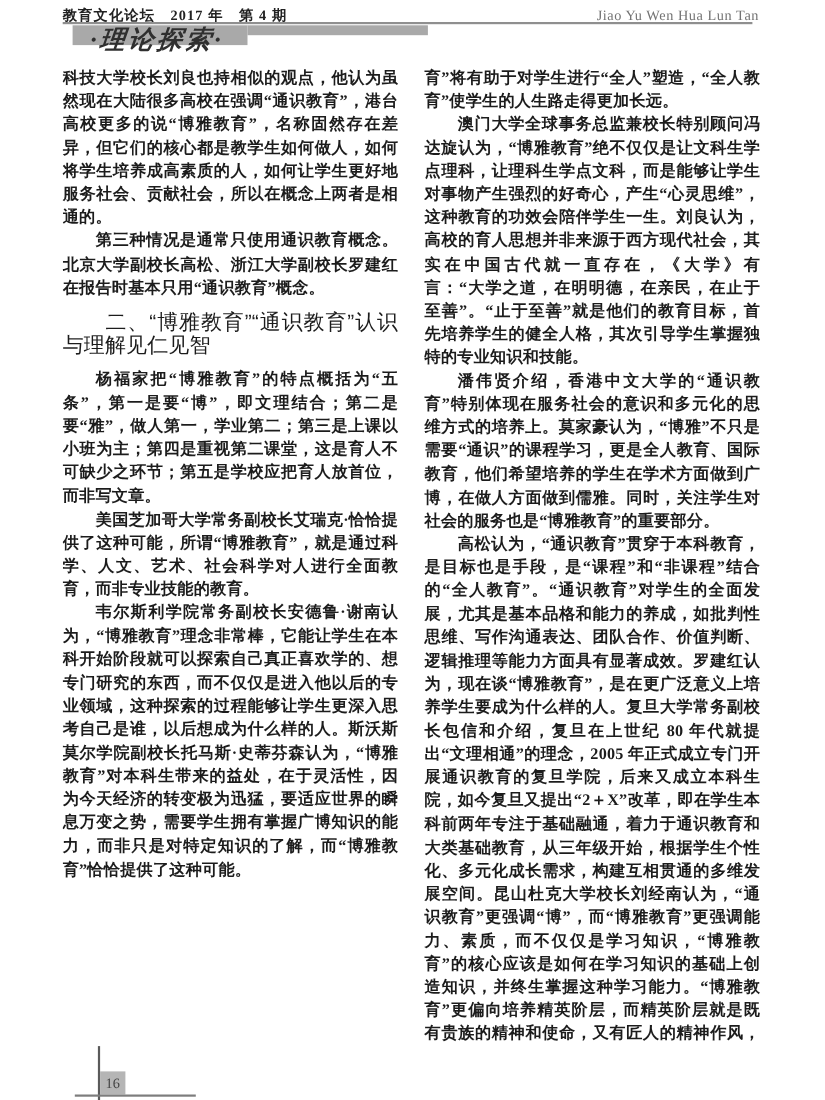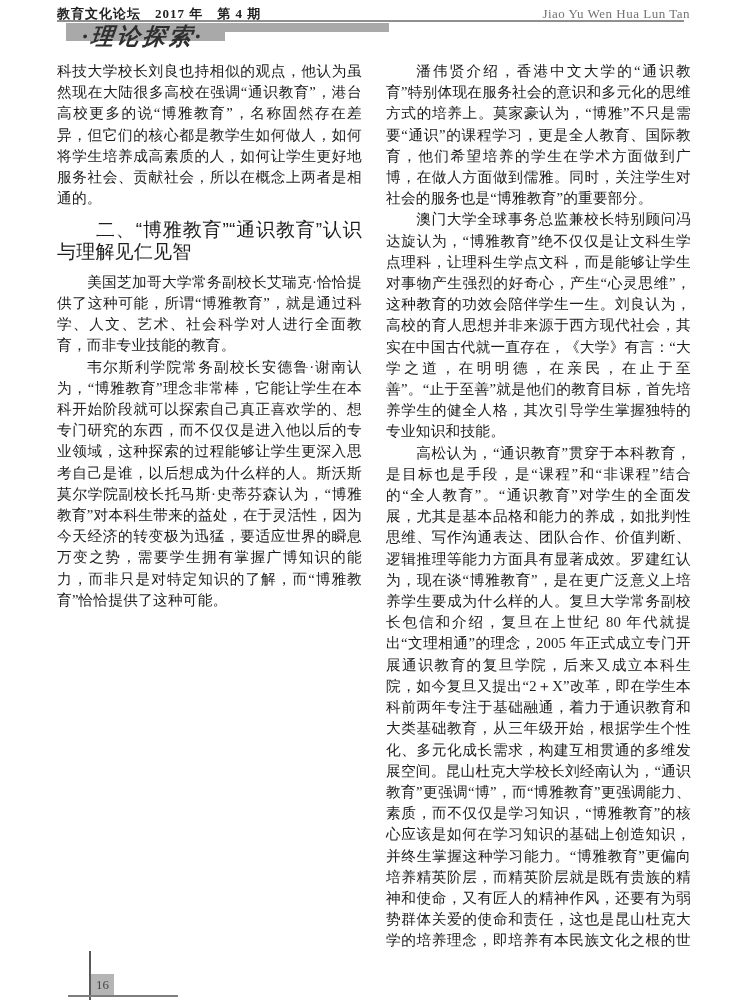--- a/index.html
+++ b/index.html
@@ -40,21 +40,21 @@
     position:absolute;left:57px;top:61px;width:634px;height:892px;
     display:flex;overflow:hidden;
   }
   .col{
     width:305px;height:100%;
     font-size:14.7px;line-height:21.2px;
     text-align:justify;
     letter-spacing:.2px;
   }
   .col-left{margin-right:24px;}
-  .col p{margin:0;text-indent:2.05em;}
+  .col p{margin:0;text-indent:2.05em;font-weight:bold;}
   .col p.cont{text-indent:0;}
   .col h2{
     margin:10px 0 10px 0;
     font-size:19px;line-height:21.2px;
     font-weight:normal;
     text-indent:2.05em;
     font-family:"Liberation Sans","DejaVu Sans",sans-serif;
     letter-spacing:.2px;
   }
   
@@ -82,29 +82,32 @@
 
   <div class="header-rule"></div>
   <div class="banner-box"></div>
   <div class="banner-strip"></div>
   <div class="banner-text">·理论探索·</div>
 
   <div class="columns">
 
     <div class="col col-left">
       <p class="cont">科技大学校长刘良也持相似的观点，他认为虽然现在大陆很多高校在强调“通识教育”，港台高校更多的说“博雅教育”，名称固然存在差异，但它们的核心都是教学生如何做人，如何将学生培养成高素质的人，如何让学生更好地服务社会、贡献社会，所以在概念上两者是相通的。</p>
+      <p>第三种情况是通常只使用通识教育概念。北京大学副校长高松、浙江大学副校长罗建红在报告时基本只用“通识教育”概念。</p>
       <h2>二、“博雅教育”“通识教育”认识与理解见仁见智</h2>
+      <p>杨福家把“博雅教育”的特点概括为“五条”，第一是要“博”，即文理结合；第二是要“雅”，做人第一，学业第二；第三是上课以小班为主；第四是重视第二课堂，这是育人不可缺少之环节；第五是学校应把育人放首位，而非写文章。</p>
       <p>美国芝加哥大学常务副校长艾瑞克·恰恰提供了这种可能，所谓“博雅教育”，就是通过科学、人文、艺术、社会科学对人进行全面教育，而非专业技能的教育。</p>
       <p>韦尔斯利学院常务副校长安德鲁·谢南认为，“博雅教育”理念非常棒，它能让学生在本科开始阶段就可以探索自己真正喜欢学的、想专门研究的东西，而不仅仅是进入他以后的专业领域，这种探索的过程能够让学生更深入思考自己是谁，以后想成为什么样的人。斯沃斯莫尔学院副校长托马斯·史蒂芬森认为，“博雅教育”对本科生带来的益处，在于灵活性，因为今天经济的转变极为迅猛，要适应世界的瞬息万变之势，需要学生拥有掌握广博知识的能力，而非只是对特定知识的了解，而“博雅教育”恰恰提供了这种可能。</p>
 
     </div>
 
     <div class="col col-right">
+      <p class="cont">育”将有助于对学生进行“全人”塑造，“全人教育”使学生的人生路走得更加长远。</p>
+      <p>澳门大学全球事务总监兼校长特别顾问冯达旋认为，“博雅教育”绝不仅仅是让文科生学点理科，让理科生学点文科，而是能够让学生对事物产生强烈的好奇心，产生“心灵思维”，这种教育的功效会陪伴学生一生。刘良认为，高校的育人思想并非来源于西方现代社会，其实在中国古代就一直存在，《大学》有言：“大学之道，在明明德，在亲民，在止于至善”。“止于至善”就是他们的教育目标，首先培养学生的健全人格，其次引导学生掌握独特的专业知识和技能。</p>
       <p>潘伟贤介绍，香港中文大学的“通识教育”特别体现在服务社会的意识和多元化的思维方式的培养上。莫家豪认为，“博雅”不只是需要“通识”的课程学习，更是全人教育、国际教育，他们希望培养的学生在学术方面做到广博，在做人方面做到儒雅。同时，关注学生对社会的服务也是“博雅教育”的重要部分。</p>
-      <p>澳门大学全球事务总监兼校长特别顾问冯达旋认为，“博雅教育”绝不仅仅是让文科生学点理科，让理科生学点文科，而是能够让学生对事物产生强烈的好奇心，产生“心灵思维”，这种教育的功效会陪伴学生一生。刘良认为，高校的育人思想并非来源于西方现代社会，其实在中国古代就一直存在，《大学》有言：“大学之道，在明明德，在亲民，在止于至善”。“止于至善”就是他们的教育目标，首先培养学生的健全人格，其次引导学生掌握独特的专业知识和技能。</p>
       <p>高松认为，“通识教育”贯穿于本科教育，是目标也是手段，是“课程”和“非课程”结合的“全人教育”。“通识教育”对学生的全面发展，尤其是基本品格和能力的养成，如批判性思维、写作沟通表达、团队合作、价值判断、逻辑推理等能力方面具有显著成效。罗建红认为，现在谈“博雅教育”，是在更广泛意义上培养学生要成为什么样的人。复旦大学常务副校长包信和介绍，复旦在上世纪 80 年代就提出“文理相通”的理念，2005 年正式成立专门开展通识教育的复旦学院，后来又成立本科生院，如今复旦又提出“2＋X”改革，即在学生本科前两年专注于基础融通，着力于通识教育和大类基础教育，从三年级开始，根据学生个性化、多元化成长需求，构建互相贯通的多维发展空间。昆山杜克大学校长刘经南认为，“通识教育”更强调“博”，而“博雅教育”更强调能力、素质，而不仅仅是学习知识，“博雅教育”的核心应该是如何在学习知识的基础上创造知识，并终生掌握这种学习能力。“博雅教育”更偏向培养精英阶层，而精英阶层就是既有贵族的精神和使命，又有匠人的精神作风，还要有为弱势群体关爱的使命和责任，这也是昆山杜克大学的培养理念，即培养有本民族文化之根的世界公民。</p>
 
     </div>
 
   </div>
 
   <div class="folio-vline"></div>
   <div class="folio-box">
     <span>16</span>
   </div>

